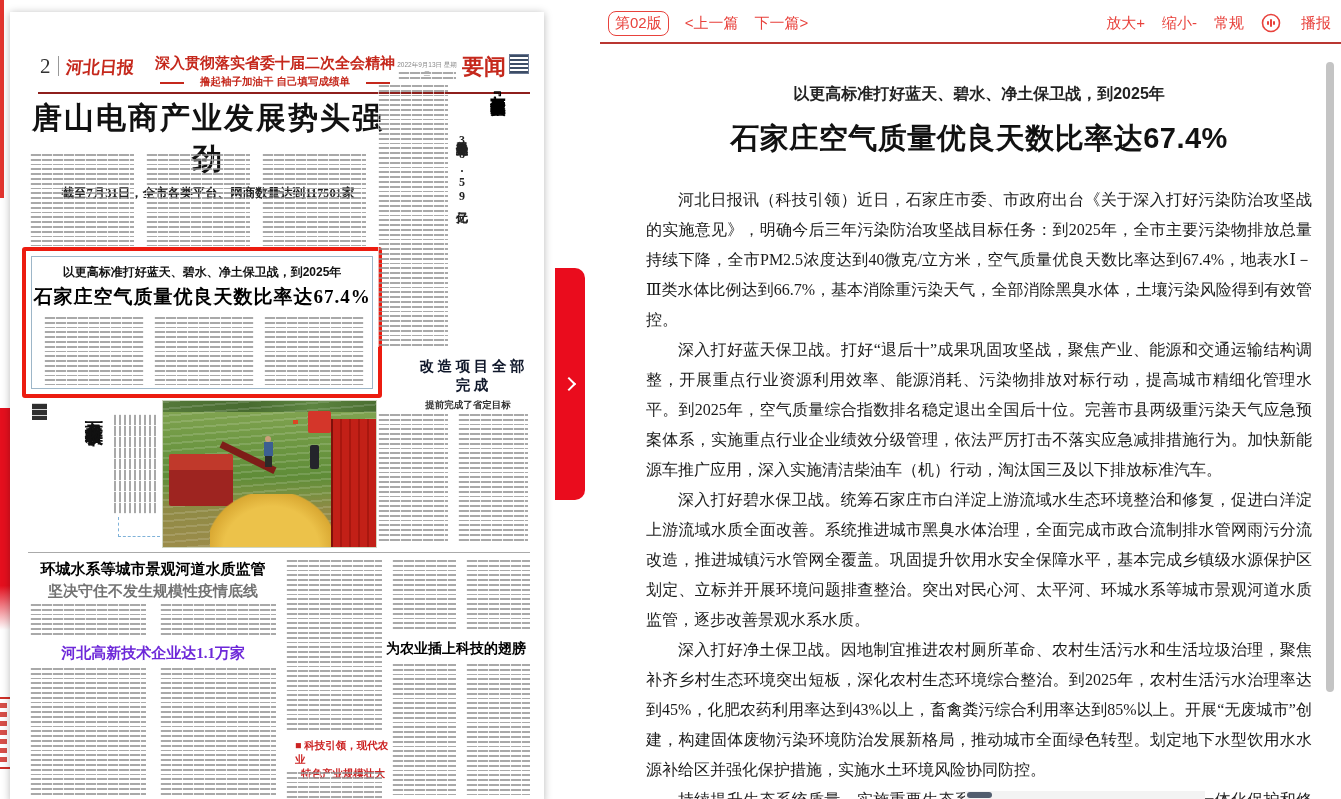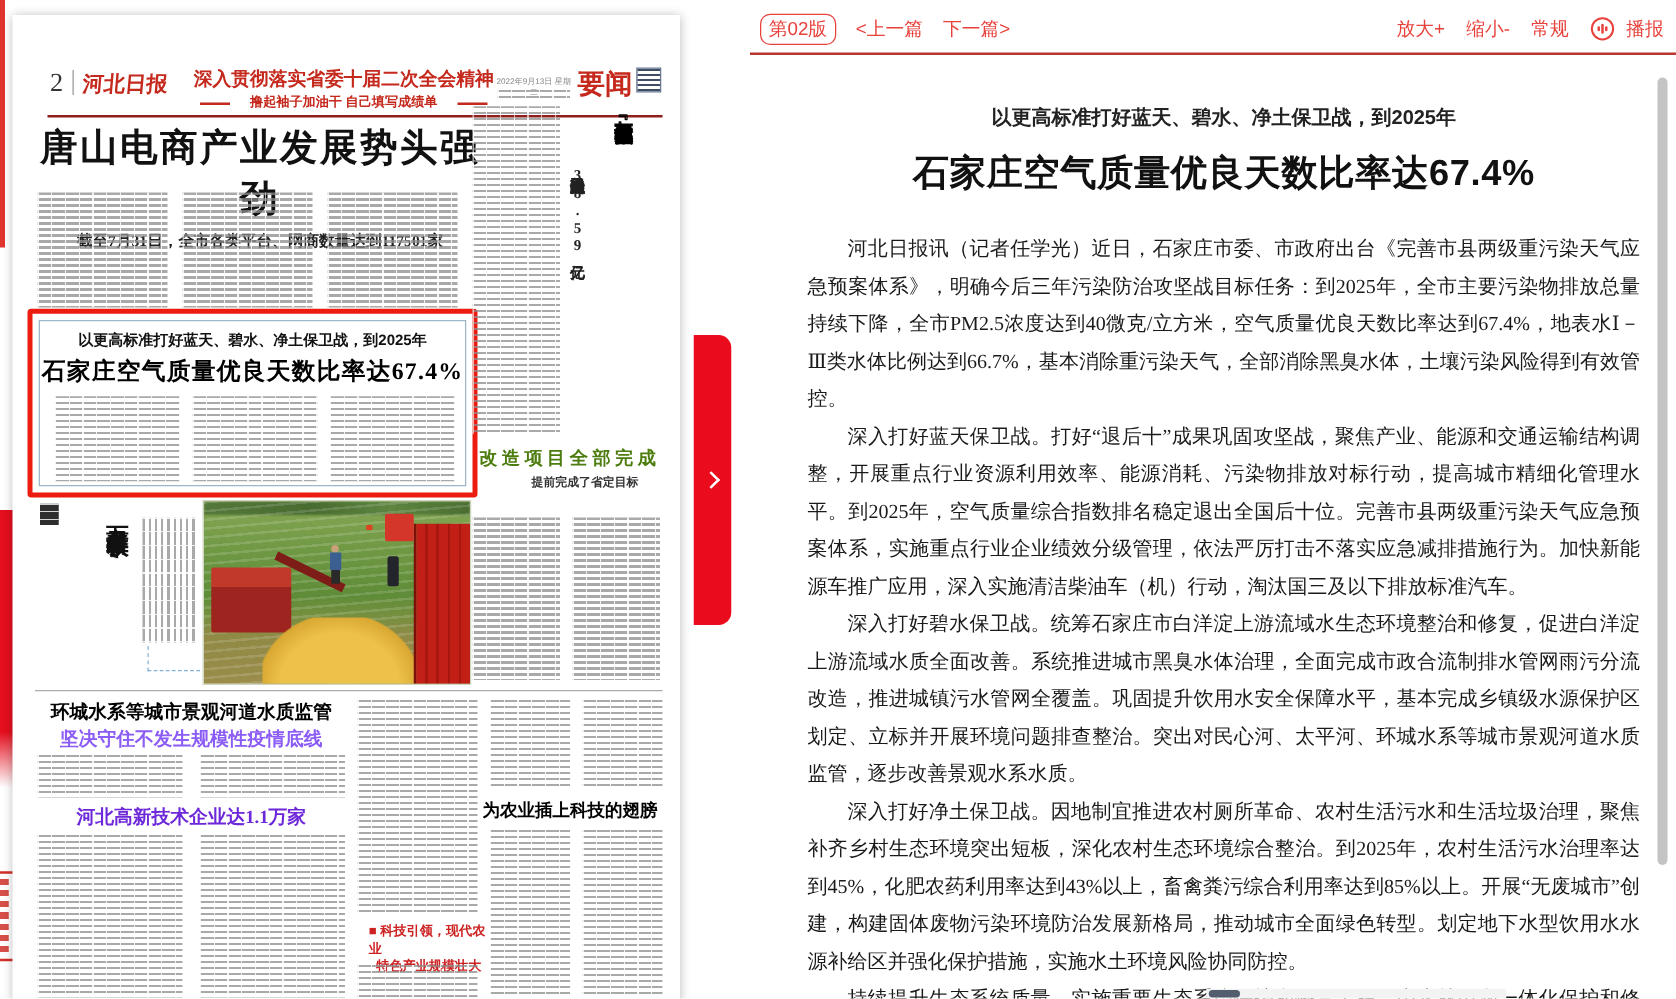--- a/index.html
+++ b/index.html
@@ -72,21 +72,21 @@
     transform:rotate(45deg); margin-right:3px; }
 
   
   #reader { left:600px; top:0; width:741px; height:799px; }
   .toolbar { position:absolute; left:0; top:0; width:100%; height:42px;
     display:flex; align-items:center; padding:4px 10px 0 8px; color:#e8423c; font-size:15px; }
   .toolbar .badge { border:1.5px solid #e8423c; border-radius:8px; padding:2px 6px; cursor:pointer; }
   .toolbar .lnk { margin-left:16px; cursor:pointer; }
   .toolbar .right { margin-left:auto; display:flex; align-items:center; gap:17px; }
   .toolbar .right .lnk { margin-left:0; }
-  .toolbar .bcast { display:flex; align-items:center; gap:9px; cursor:pointer; }
+  .toolbar .bcast { display:flex; align-items:center; gap:20px; cursor:pointer; }
   .tb-rule { position:absolute; left:0; top:42px; width:100%; height:2px; background:#b93631; }
 
   .article { position:absolute; left:46px; top:44px; width:666px; color:#1c1c1c; }
   .kicker { margin-top:40px; text-align:center; font-size:16px; font-weight:bold; color:#222; }
   .title  { margin-top:14px; text-align:center; font-size:29px; font-weight:bold; color:#111; letter-spacing:.5px; }
   .body-text { margin-top:26px; font-family:"Liberation Serif","DejaVu Serif",serif; }
   .body-text p { font-size:16px; line-height:30px; text-align:justify; text-indent:2em; color:#1a1a1a; }
 
   .vscroll-thumb { left:726px; top:62px; width:8px; height:630px; background:#c4c4c4; border-radius:4px; cursor:pointer; }
   .hscroll-track { left:365px; top:791px; width:240px; height:8px; background:#f3f3f3; }
@@ -159,30 +159,30 @@
       <div class="p2"></div>
     </div>
 
     <div class="abs" style="left:368px;top:73px;width:152px;height:268px;">
       <div class="np" style="position:absolute;left:0;top:0;width:70px;height:262px;"></div>
       <div class="serif vtext" style="position:absolute;left:75px;top:48px;height:212px;font-size:12px;font-weight:bold;color:#222;">已累计为企业融资38.59亿元</div>
       <div class="serif vtext" style="position:absolute;left:110px;top:2px;height:266px;font-size:15px;font-weight:bold;color:#000;">沧州线下实体『金融超市』县域全覆盖</div>
     </div>
 
     <div class="abs" style="left:368px;top:342px;width:152px;">
-      <div class="serif c" style="margin-top:3px;font-size:14.5px;font-weight:bold;color:#4d7c0f;">改 造 项 目 全 部 完 成</div>
+      <div class="serif c" style="margin-top:3px;font-size:14.5px;font-weight:bold;color:#0f172a;padding-left:36px;">改 造 项 目 全 部 完 成</div>
       <div class="c" style="margin-top:4px;font-size:9.5px;font-weight:bold;color:#333;padding-left:28px;">提前完成了省定目标</div>
     </div>
     <div class="abs np" style="left:368px;top:402px;width:70px;height:130px;"></div>
     <div class="abs np" style="left:448px;top:402px;width:70px;height:130px;"></div>
 
     <div class="abs" style="left:18px;top:540px;width:502px;height:1px;background:#aaa;"></div>
     <div class="abs" style="left:20px;top:548px;width:246px;">
       <div class="serif c" style="font-size:15px;font-weight:bold;color:#000;">环城水系等城市景观河道水质监管</div>
-      <div class="serif c" style="margin-top:3px;font-size:15px;font-weight:bold;color:#8b5cf6;font-family:Liberation Serif, serif;">坚决守住不发生规模性疫情底线</div>
+      <div class="serif c" style="margin-top:3px;font-size:15px;font-weight:bold;color:#737373;font-family:Liberation Serif, serif;">坚决守住不发生规模性疫情底线</div>
     </div>
     <div class="abs np" style="left:20px;top:592px;width:116px;height:34px;"></div>
     <div class="abs np" style="left:150px;top:592px;width:116px;height:34px;"></div>
     <div class="abs serif c" style="left:20px;top:632px;width:246px;font-size:15px;font-weight:bold;color:#6d28d9;">河北高新技术企业达1.1万家</div>
     <div class="abs np" style="left:20px;top:656px;width:116px;height:130px;"></div>
     <div class="abs np" style="left:150px;top:656px;width:116px;height:130px;"></div>
 
     <div class="abs np" style="left:276px;top:548px;width:96px;height:172px;"></div>
     <div class="abs" style="left:285px;top:726px;width:96px;">
       <div style="font-size:10.5px;font-weight:bold;color:#cc2222;line-height:14px;">■ 科技引领，现代农业</div>
@@ -220,21 +220,21 @@
           <span>播报</span>
         </span>
       </span>
     </div>
     <div class="tb-rule"></div>
 
     <div class="article">
       <div class="kicker">以更高标准打好蓝天、碧水、净土保卫战，到2025年</div>
       <div class="title">石家庄空气质量优良天数比率达67.4%</div>
       <div class="body-text">
-        <p>河北日报讯（记者任学光）近日，石家庄市委、市政府出台《完善市县两级重污染天气应急预案体系》，明确今后三年污染防治攻坚战目标任务：到2025年，全市主要污染物排放总量持续下降，全市PM2.5浓度达到40微克/立方米，空气质量优良天数比率达到67.4%，地表水Ⅰ－Ⅲ类水体比例达到66.7%，基本消除重污染天气，全部消除黑臭水体，土壤污染风险得到有效管控。</p>
+        <p>河北日报讯（科技引领）近日，石家庄市委、市政府出台《关于深入打好污染防治攻坚战的实施意见》，明确今后三年污染防治攻坚战目标任务：到2025年，全市主要污染物排放总量持续下降，全市PM2.5浓度达到40微克/立方米，空气质量优良天数比率达到67.4%，地表水Ⅰ－Ⅲ类水体比例达到66.7%，基本消除重污染天气，全部消除黑臭水体，土壤污染风险得到有效管控。</p>
         <p>深入打好蓝天保卫战。打好“退后十”成果巩固攻坚战，聚焦产业、能源和交通运输结构调整，开展重点行业资源利用效率、能源消耗、污染物排放对标行动，提高城市精细化管理水平。到2025年，空气质量综合指数排名稳定退出全国后十位。完善市县两级重污染天气应急预案体系，实施重点行业企业绩效分级管理，依法严厉打击不落实应急减排措施行为。加快新能源车推广应用，深入实施清洁柴油车（机）行动，淘汰国三及以下排放标准汽车。</p>
         <p>深入打好碧水保卫战。统筹石家庄市白洋淀上游流域水生态环境整治和修复，促进白洋淀上游流域水质全面改善。系统推进城市黑臭水体治理，全面完成市政合流制排水管网雨污分流改造，推进城镇污水管网全覆盖。巩固提升饮用水安全保障水平，基本完成乡镇级水源保护区划定、立标并开展环境问题排查整治。突出对民心河、太平河、环城水系等城市景观河道水质监管，逐步改善景观水系水质。</p>
         <p>深入打好净土保卫战。因地制宜推进农村厕所革命、农村生活污水和生活垃圾治理，聚焦补齐乡村生态环境突出短板，深化农村生态环境综合整治。到2025年，农村生活污水治理率达到45%，化肥农药利用率达到43%以上，畜禽粪污综合利用率达到85%以上。开展“无废城市”创建，构建固体废物污染环境防治发展新格局，推动城市全面绿色转型。划定地下水型饮用水水源补给区并强化保护措施，实施水土环境风险协同防控。</p>
         <p>持续提升生态系统质量。实施重要生态系统保护和修复工程、山水林田湖一体化保护和修复工</p>
       </div>
     </div>
 
     <div class="abs vscroll-thumb"></div>
     <div class="abs hscroll-track"></div>
     <div class="abs hscroll-thumb"></div>

